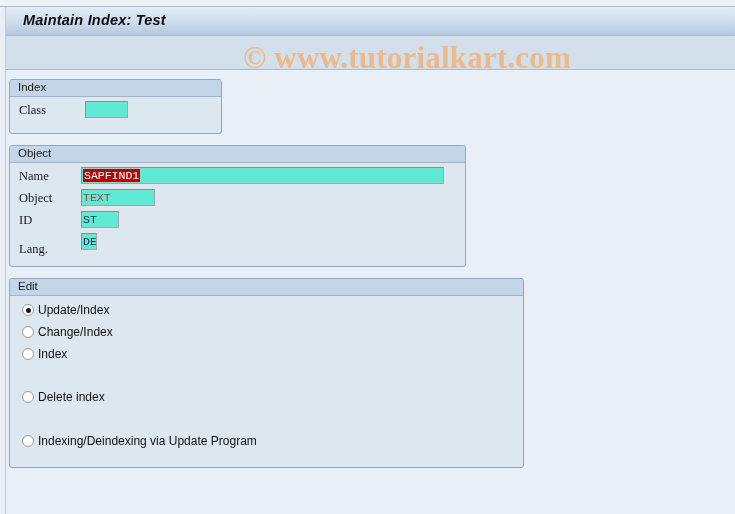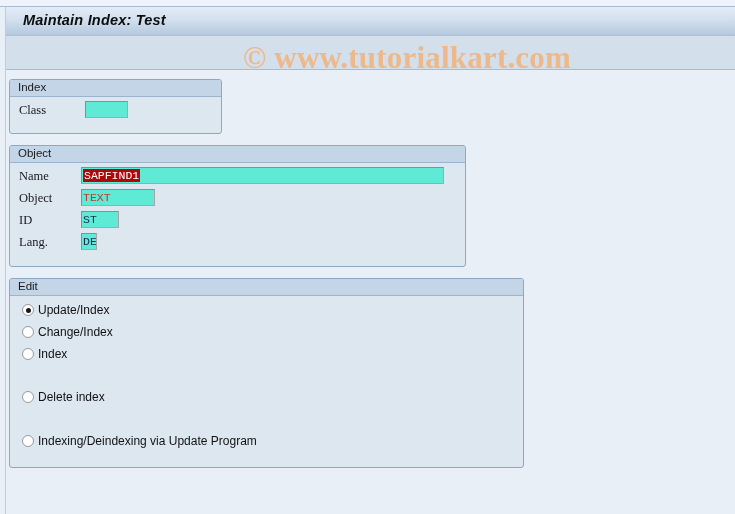--- a/index.html
+++ b/index.html
@@ -154,21 +154,21 @@
   }
 
   
   #lbl-class { left: 9px;  top: 6px; text-align: center; }
   #inp-class { left: 75px; top: 4px; width: 43px; height: 17px; }
 
   
   #lbl-name   { left: 9px; top: 6px; }
   #lbl-object { left: 9px; top: 28px; }
   #lbl-id     { left: 9px; top: 50px; }
-  #lbl-lang   { left: 9px; top: 72px; }
+  #lbl-lang   { left: 9px; top: 79px; }
 
   #inp-name   { left: 71px; top: 4px;  width: 363px; height: 17px; }
   #inp-object { left: 71px; top: 26px; width: 74px;  height: 17px; }
   #inp-id     { left: 71px; top: 48px; width: 38px;  height: 17px; }
   #inp-lang   { left: 71px; top: 70px; width: 16px;  height: 17px; }
 
   
   .radio-row {
     position: absolute;
     left: 12px;

